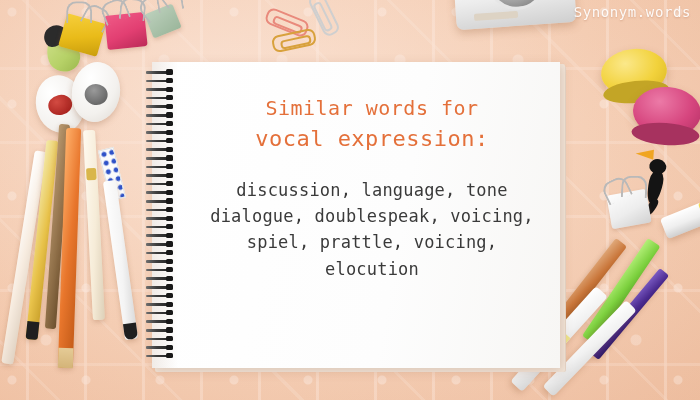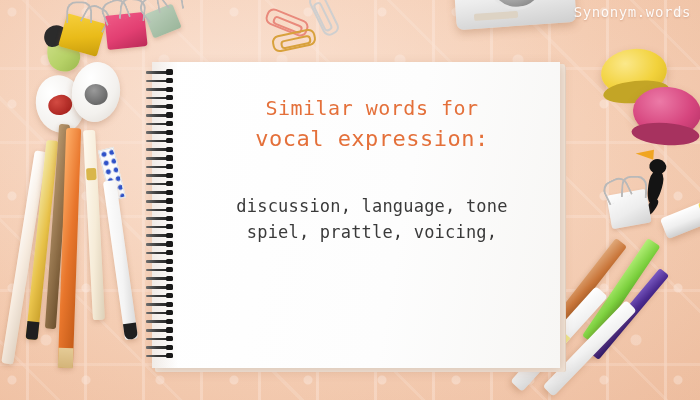--- a/index.html
+++ b/index.html
@@ -313,21 +313,21 @@
     line-height: 1.25;
   }
   .heading-2 {
     margin-top: 4px;
     font-size: 22px;
     letter-spacing: 0.5px;
     color: #e4703a;
     line-height: 1.25;
   }
   .word-list {
-    margin-top: 40px;
+    margin-top: 24px;
     font-size: 17px;
     color: #3a3a3a;
     line-height: 1.55;
     letter-spacing: 0.2px;
   }
   .word-line { white-space: pre; }
 
   
   #watermark {
     position: absolute;
@@ -442,21 +442,23 @@
 
     <div class="page">
       <div class="page-inner-shadow"></div>
 
       <div class="page-content">
         <div class="heading-1">Similar words for</div>
         <div class="heading-2">vocal expression:</div>
 
         <div class="word-list">
           <div class="word-line">discussion, language, tone</div>
+          <div class="word-line">dialogue, doublespeak, voicing,</div>
           <div class="word-line">spiel, prattle, voicing,</div>
+          <div class="word-line">elocution</div>
         </div>
       </div>
     </div>
 
     <div id="spiral">
         <div class="coil" style="top: 0px;">
           <div class="bar"></div>
           <div class="knob"></div>
         </div>
         <div class="coil" style="top: 8.6px;">

